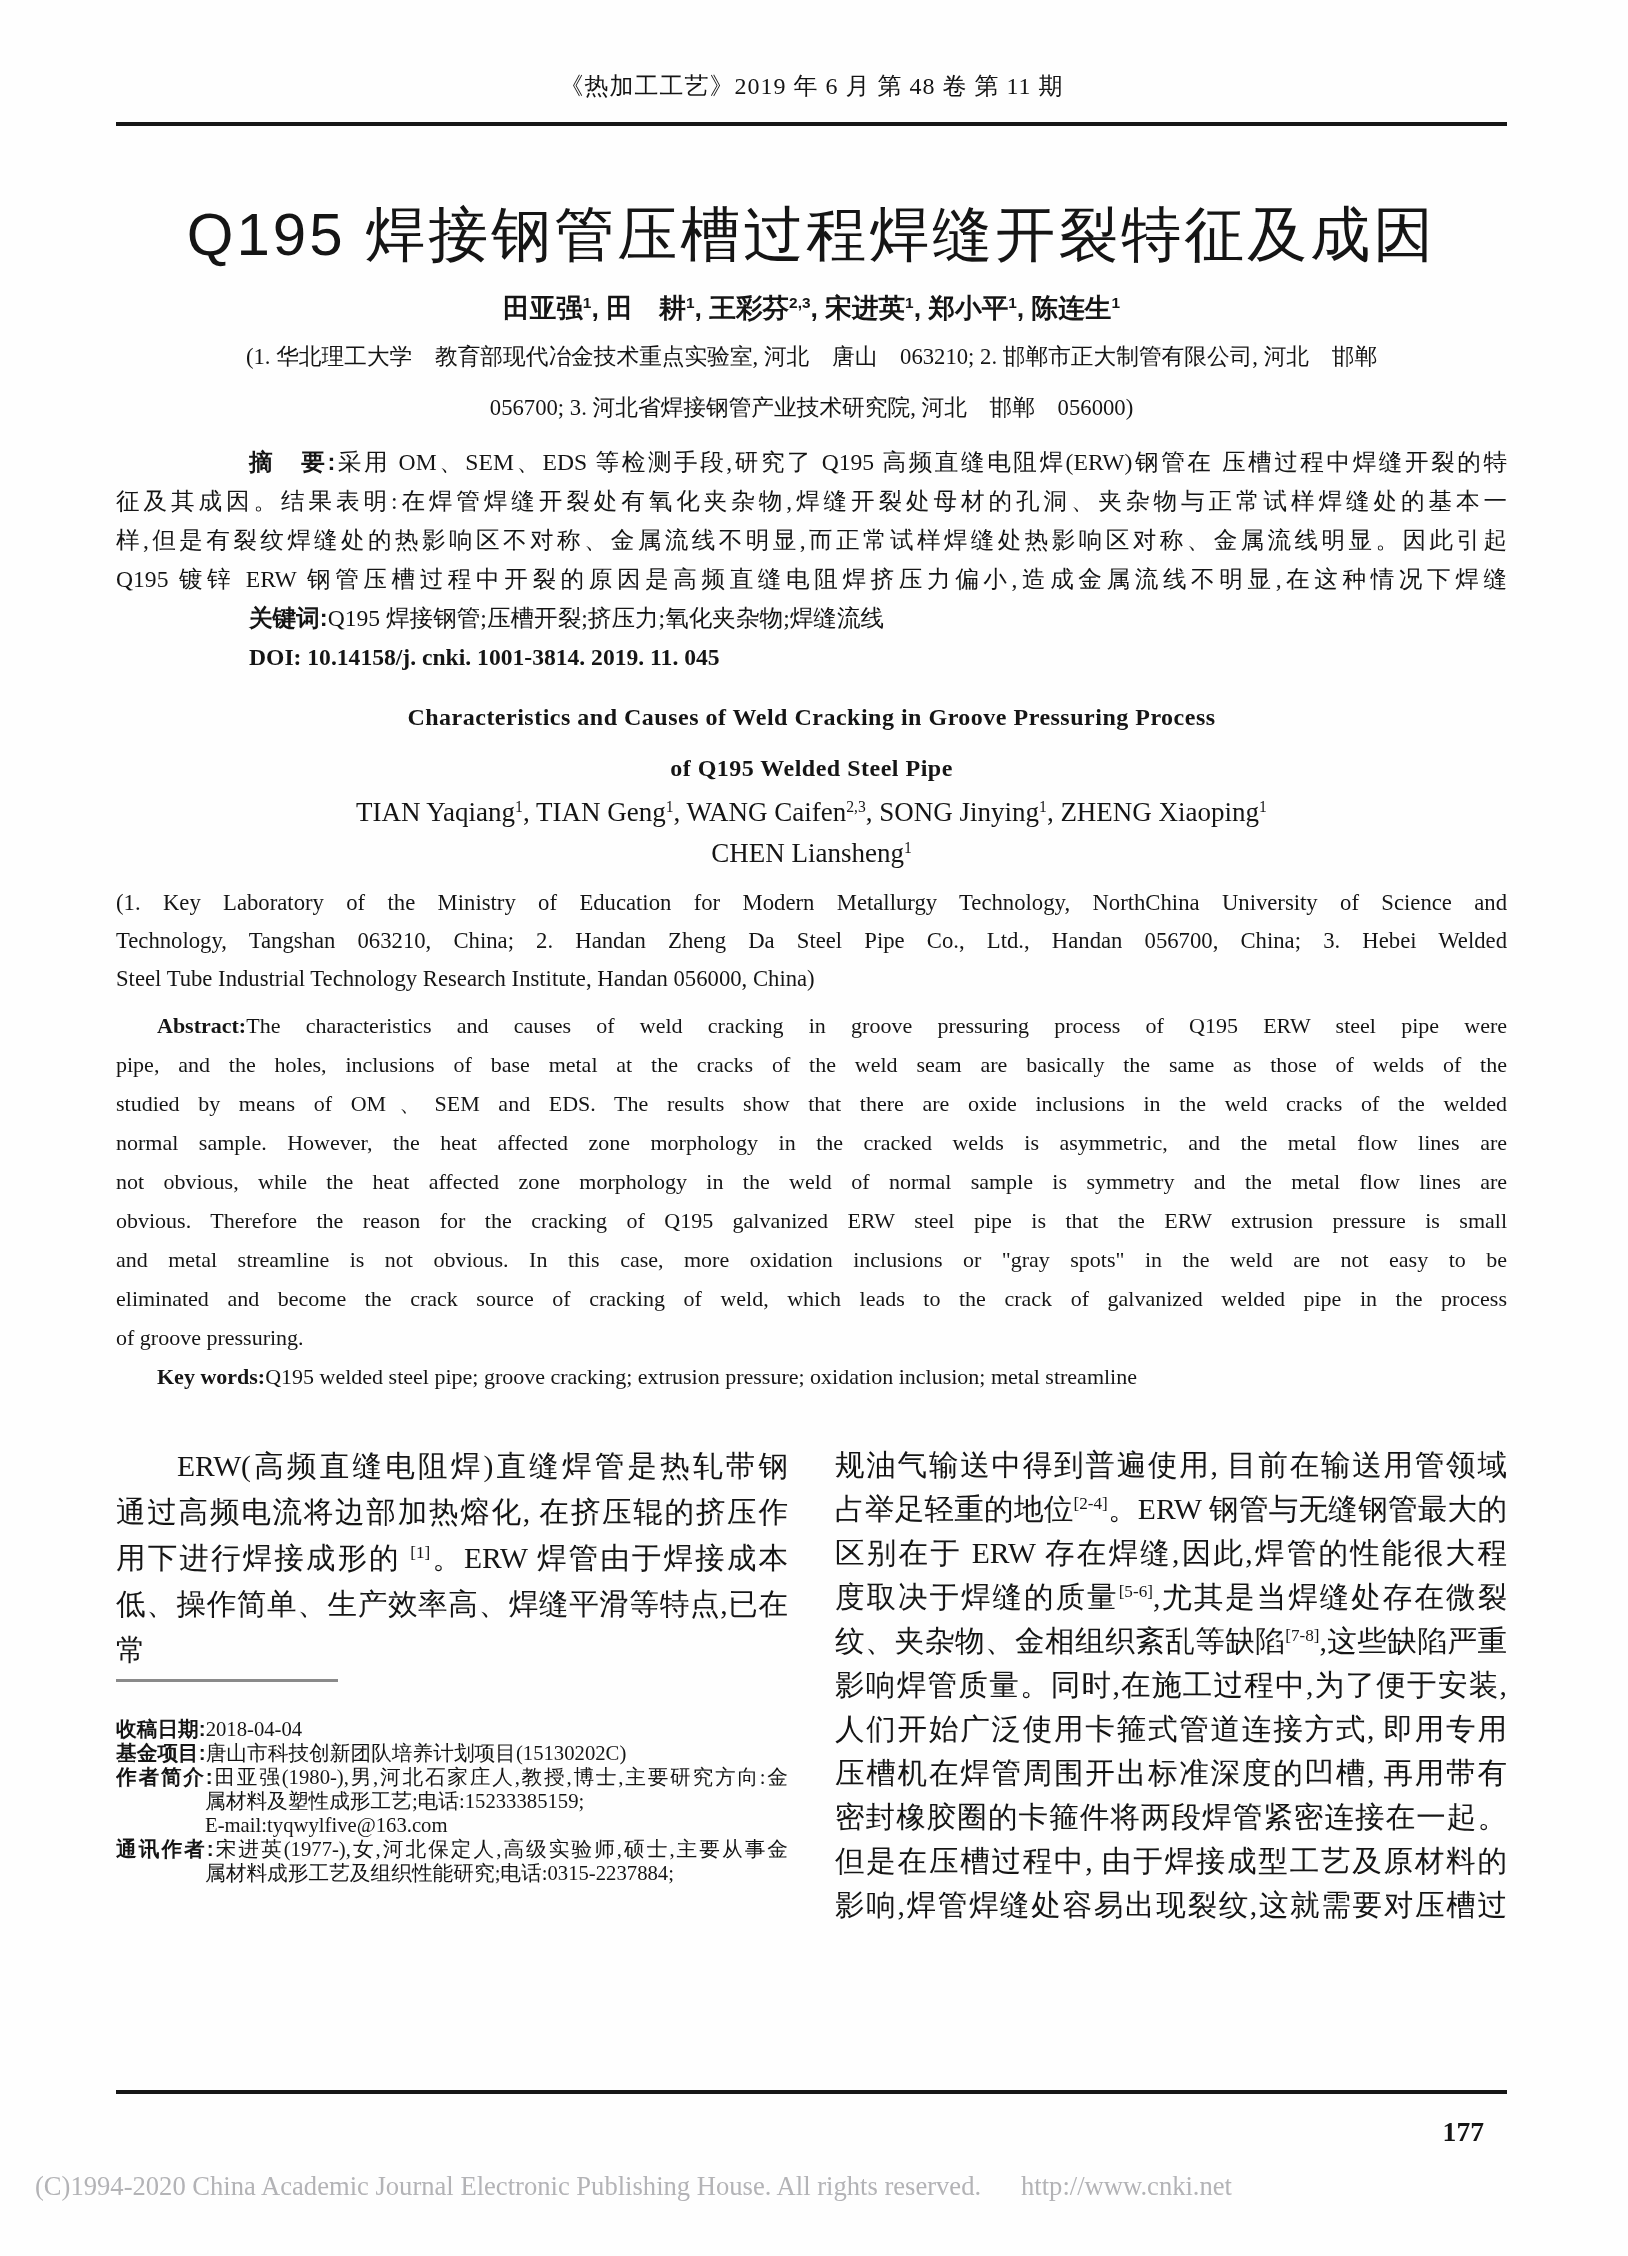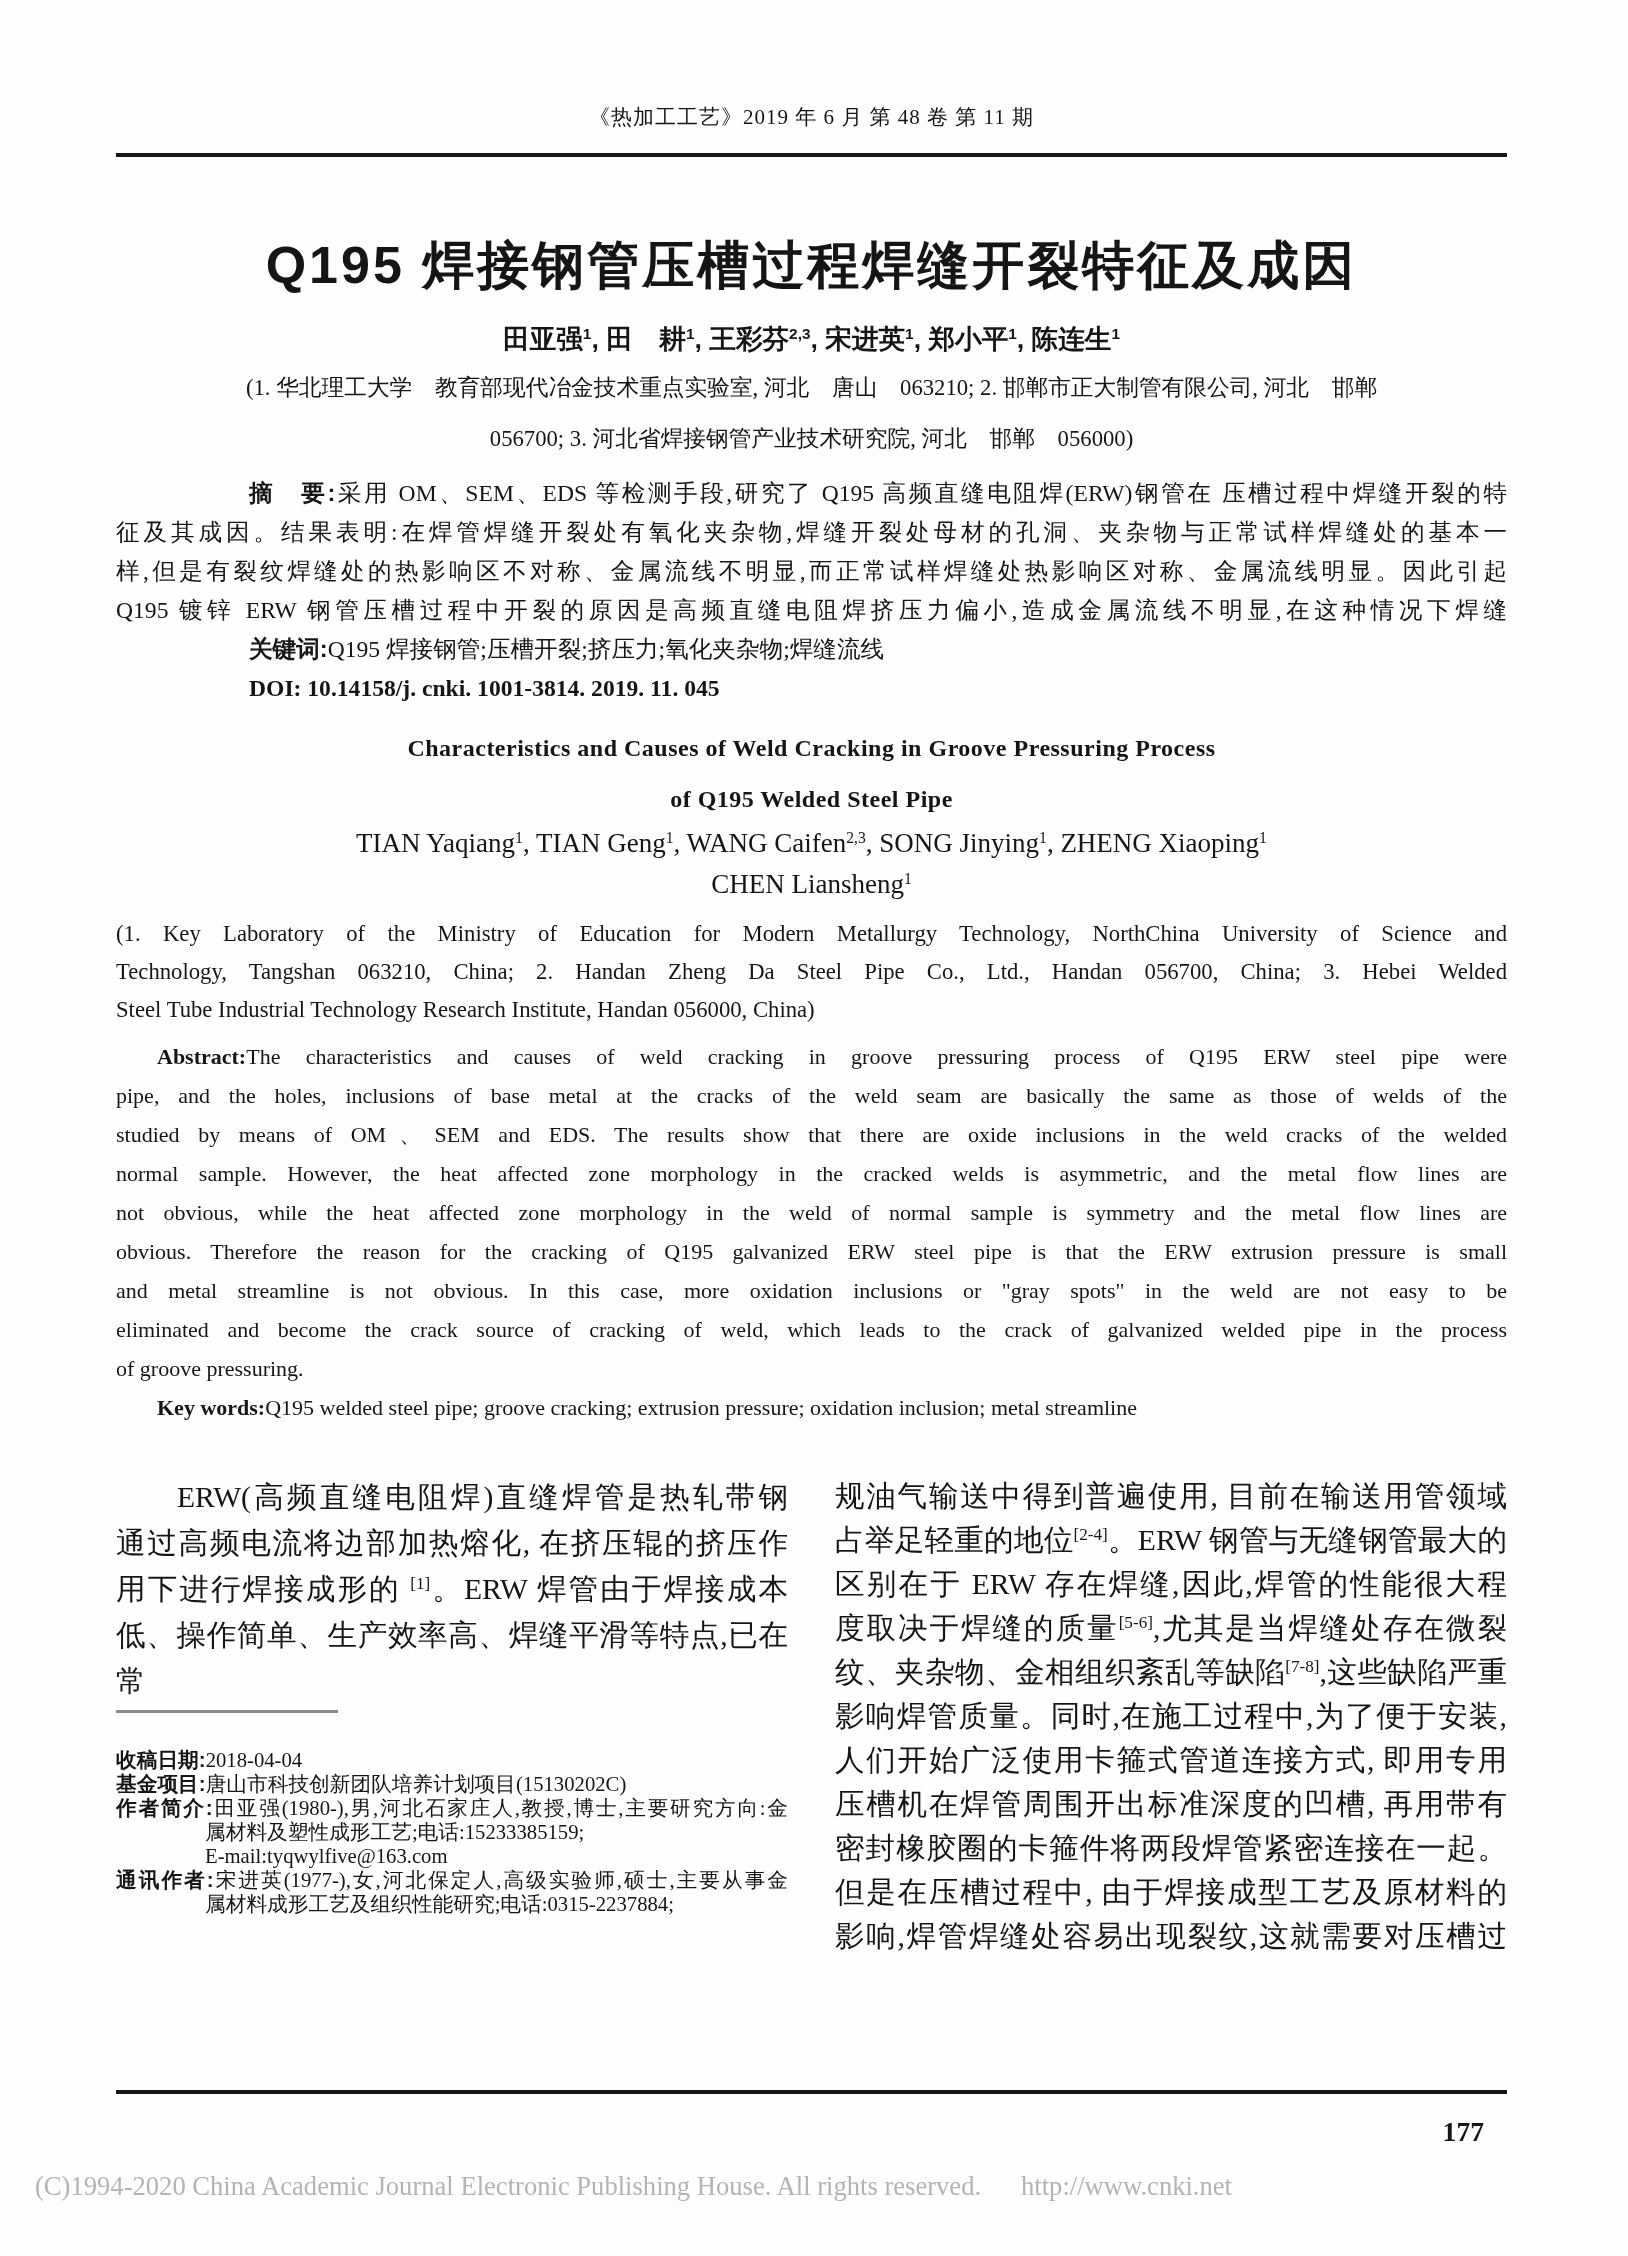--- a/index.html
+++ b/index.html
@@ -2,28 +2,28 @@
 <html><head>
 <meta charset="utf-8">
 <style>
   html,body{margin:0;padding:0;background:#ffffff;}
   .page{
     position:relative;width:1628px;height:2257px;background:#fefefe;
     overflow:hidden;color:#151515;
     font-family:"Liberation Serif","DejaVu Serif",serif;
   }
   .content{position:absolute;left:116px;top:0;width:1391px;}
-  .j-header{margin-top:104px;text-align:center;font-size:21px;line-height:27.6px;letter-spacing:1px;}
+  .j-header{margin-top:73px;text-align:center;font-size:24px;line-height:27.6px;letter-spacing:1px;}
   .rule{height:3.9px;background:#161616;}
   .rule.top{margin-top:21.7px;}
   .rule.bottom{position:absolute;left:116px;top:2090px;width:1391px;}
   .title-cn{
     margin:79px 0 0;text-align:center;
     font-family:"Liberation Sans","DejaVu Sans",sans-serif;
-    font-weight:700;font-size:52px;line-height:59px;letter-spacing:3px;
+    font-weight:400;font-size:60px;line-height:59px;letter-spacing:3px;
   }
   .tline{text-align:justify;text-align-last:justify;}
   .tline.end{text-align:left;text-align-last:left;}
   .tline.c{text-align:center;text-align-last:center;margin-top:12px;}
   .center .tline{text-align:center;text-align-last:center;}
   .ind-lg{text-indent:133px;}
   .ind-md{text-indent:61px;}
   .ind-sm{text-indent:41px;}
   sup{font-size:0.58em;vertical-align:baseline;position:relative;top:-0.55em;line-height:0;}
   .hei{font-family:"Liberation Sans","DejaVu Sans",sans-serif;font-weight:700;}

